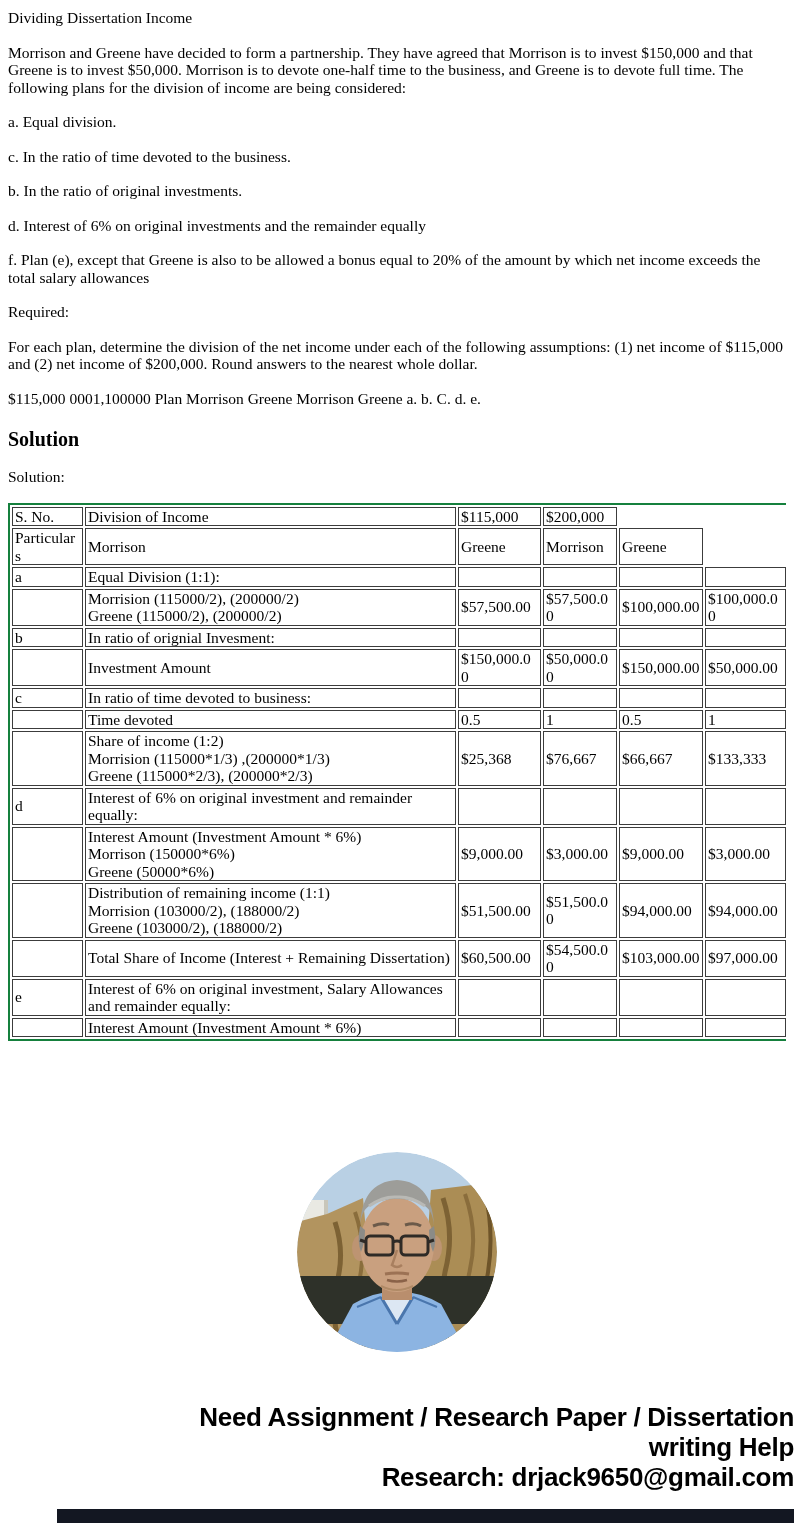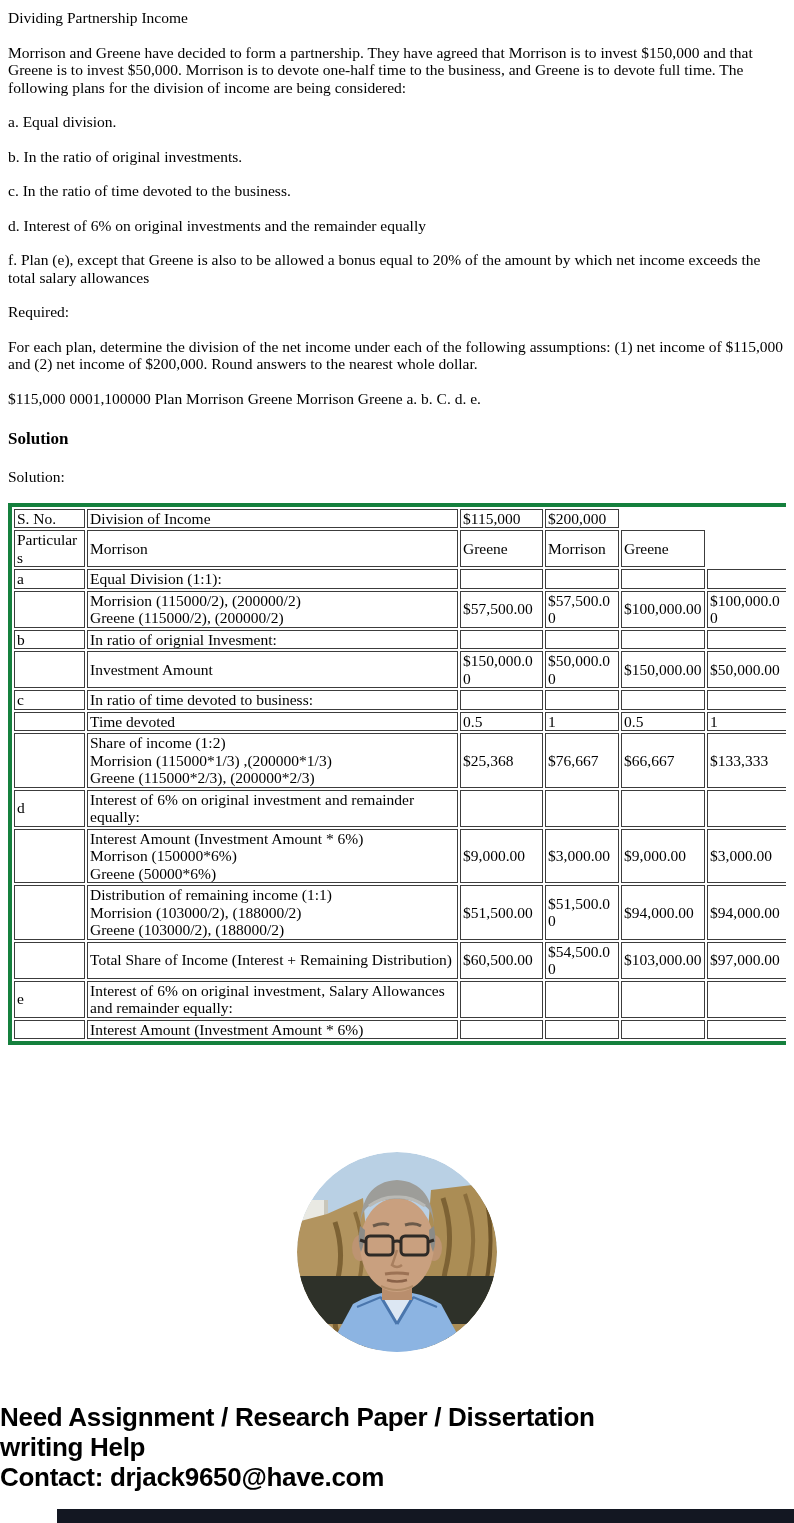--- a/index.html
+++ b/index.html
@@ -5,55 +5,55 @@
   * { margin:0; padding:0; box-sizing:content-box; }
   html,body { background:#ffffff; }
   body {
     width:794px; height:1523px; position:relative; overflow:hidden;
     font-family:"Liberation Serif", serif; color:#000; font-size:15.5px; line-height:17.5px;
   }
   .content { padding:0 8px; }
   .content p { margin:17px 0; }
   .doc-title { margin-top:9px !important; }
   .bold { font-weight:normal; }
-  h2.solution-h { font-family:"Liberation Serif", serif; font-size:17px; line-height:22px;
+  h2.solution-h { font-family:"Liberation Serif", serif; font-size:20px; line-height:22px;
     font-weight:bold; margin:21px 0 18px 0; }
   .table-clip { height:572px; overflow:hidden; margin-top:16px; }
   table.sol {
-    border-collapse:separate; border-spacing:2px; border:4px solid #15803d;
+    border-collapse:separate; border-spacing:2px; border:2px solid #15803d;
     table-layout:fixed; width:778px; font-size:15.5px; line-height:17.5px;
   }
   table.sol td {
     border:1px solid #3c3c3c; padding:0 2px; vertical-align:middle;
     white-space:pre-line; overflow:hidden; word-wrap:break-word;
   }
   table.sol td.ghost { border:none; }
   .photo-wrap {
     position:absolute; left:297px; top:1152px; width:200px; height:200px;
     border-radius:50%; overflow:hidden;
   }
   .footer-text {
-    position:absolute; left:0; top:1402px; width:794px; text-align:left;
+    position:absolute; left:0; top:1402px; width:794px; text-align:right;
     font-family:"Liberation Sans", sans-serif; font-weight:bold;
     font-size:26px; line-height:30px; letter-spacing:-0.3px; color:#000;
   }
   .bottom-bar {
     position:absolute; left:57px; top:1509px; width:737px; height:14px;
     background:#131722;
   }
 </style>
 </head>
 <body>
 
 <div class="content">
-  <p class="doc-title">Dividing Partnership Income</p>
+  <p class="doc-title">Dividing Dissertation Income</p>
   <p>Morrison and Greene have decided to form a partnership. They have agreed that Morrison is to invest $150,000 and that Greene is to invest $50,000. Morrison is to devote one-half time to the business, and Greene is to devote full time. The following plans for the division of income are being considered:</p>
   <p>a. Equal division.</p>
+  <p>c. In the ratio of time devoted to the business.</p>
   <p>b. In the ratio of original investments.</p>
-  <p>c. In the ratio of time devoted to the business.</p>
   <p>d. Interest of 6% on original investments and the remainder equally</p>
   <p>f. Plan (e), except that Greene is also to be allowed a bonus equal to 20% of the amount by which net income exceeds the total salary allowances</p>
   <p class="bold">Required:</p>
   <p>For each plan, determine the division of the net income under each of the following assumptions: (1) net income of $115,000 and (2) net income of $200,000. Round answers to the nearest whole dollar.</p>
   <p>$115,000 0001,100000 Plan Morrison Greene Morrison Greene a. b. C. d. e.</p>
   <h2 class="solution-h">Solution</h2>
   <p class="bold">Solution:</p>
 
   <div class="table-clip">
     <table class="sol">
@@ -163,21 +163,21 @@
             <td>Distribution of remaining income (1:1)
 Morrision (103000/2), (188000/2)
 Greene (103000/2), (188000/2)</td>
             <td>$51,500.00</td>
             <td>$51,500.00</td>
             <td>$94,000.00</td>
             <td>$94,000.00</td>
           </tr>
           <tr>
             <td></td>
-            <td>Total Share of Income (Interest + Remaining Distribution)</td>
+            <td>Total Share of Income (Interest + Remaining Dissertation)</td>
             <td>$60,500.00</td>
             <td>$54,500.00</td>
             <td>$103,000.00</td>
             <td>$97,000.00</td>
           </tr>
           <tr>
             <td>e</td>
             <td>Interest of 6% on original investment, Salary Allowances and remainder equally:</td>
             <td></td>
             <td></td>
@@ -237,16 +237,16 @@
       <path d="M88,122 Q100,120 112,122" stroke="#9c7254" stroke-width="3" fill="none"></path>
       <path d="M90,128 Q100,131 110,128" stroke="#8a6248" stroke-width="2.5" fill="none"></path>
       <path d="M84,134 Q100,142 116,134" stroke="#b08a66" stroke-width="2" fill="none"></path>
     </g>
   </svg>
 </div>
 
 <div class="footer-text">
   <div>Need Assignment / Research Paper / Dissertation</div>
   <div>writing Help</div>
-  <div>Contact: drjack9650@have.com</div>
+  <div>Research: drjack9650@gmail.com</div>
 </div>
 
 <div class="bottom-bar"></div>
 
 </body></html>

